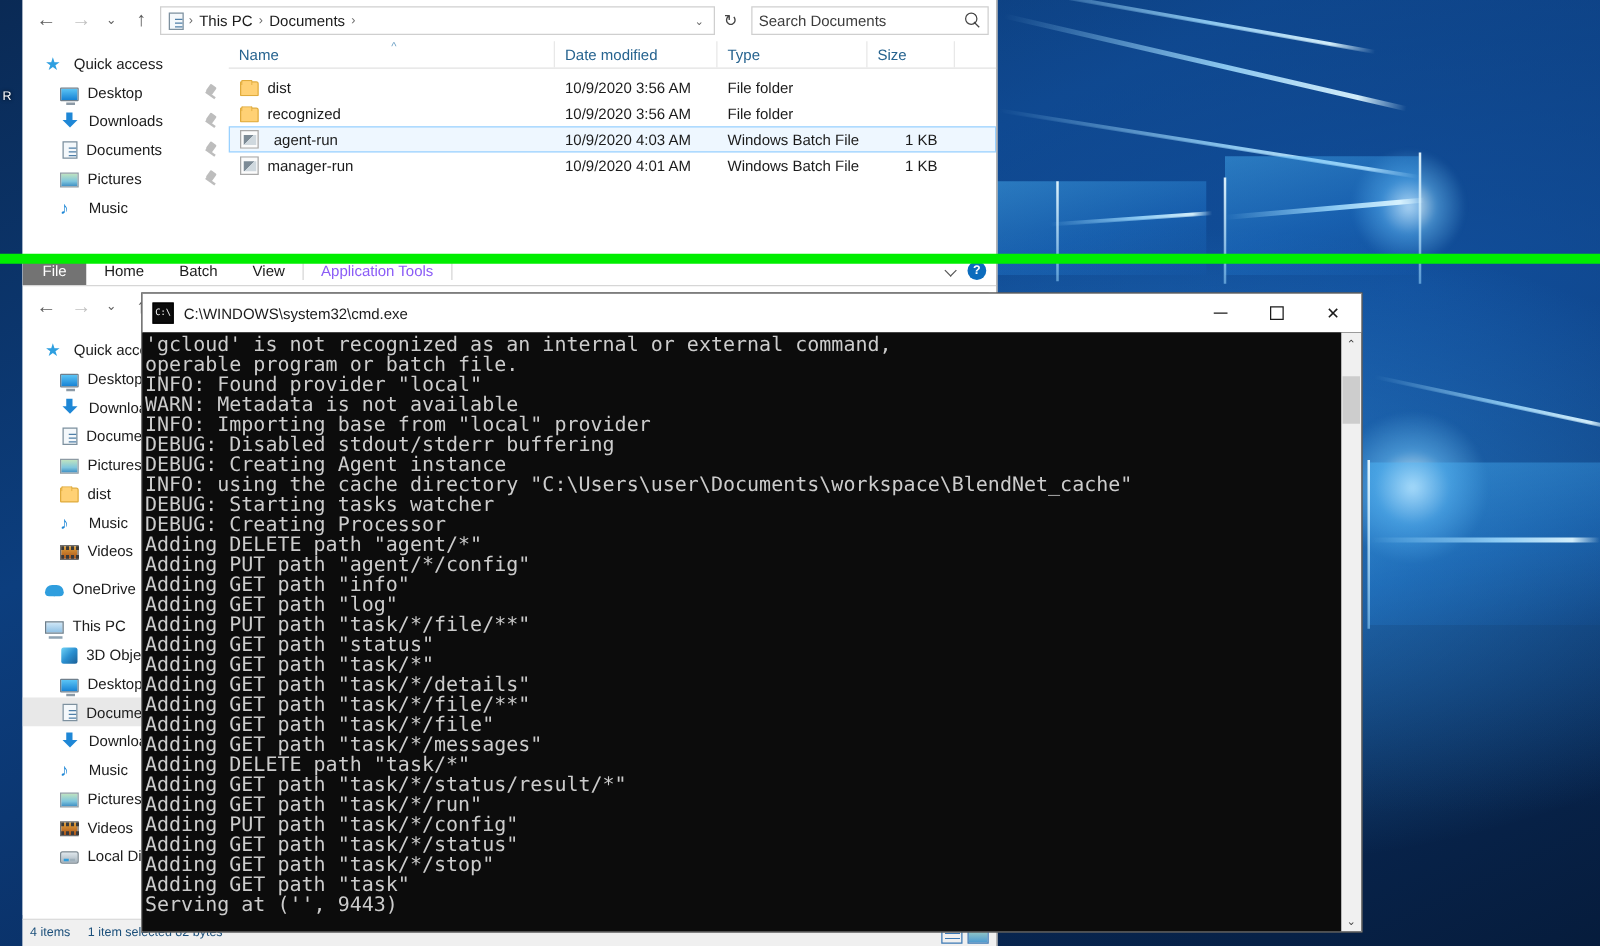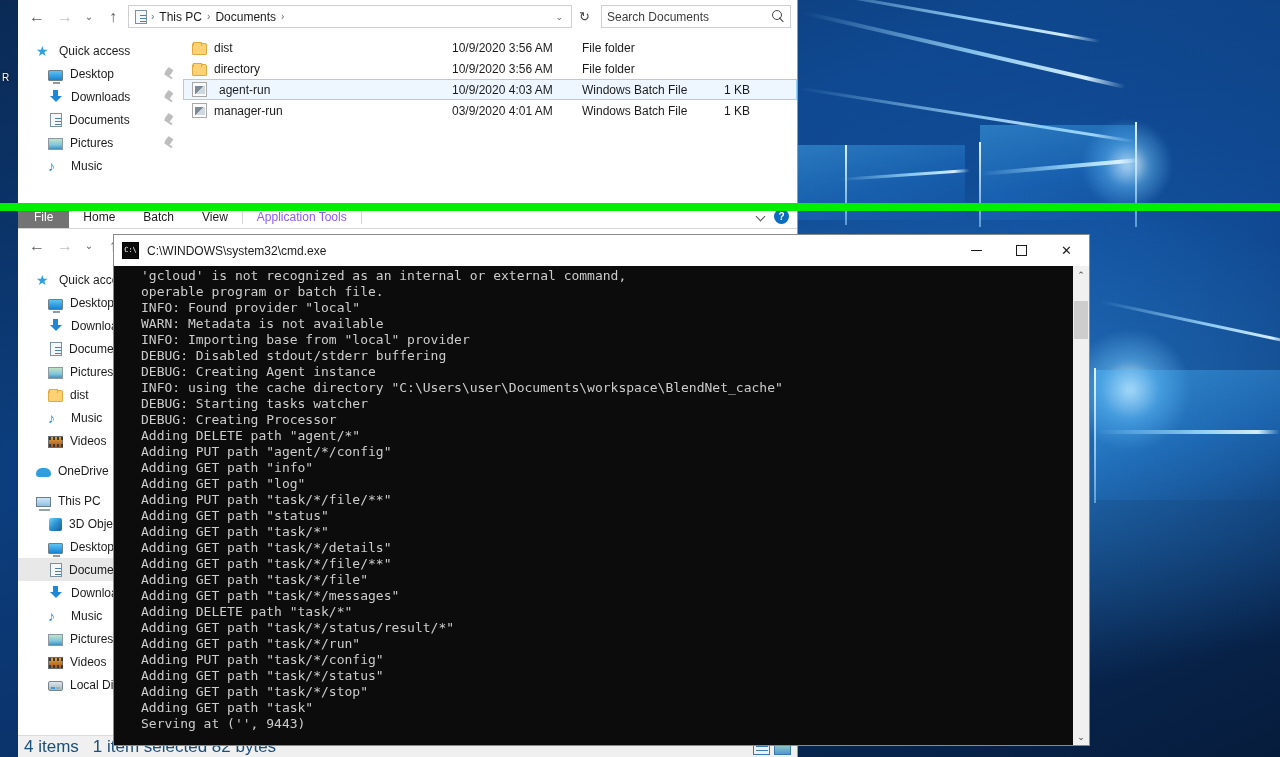--- a/index.html
+++ b/index.html
@@ -332,21 +332,21 @@
   }
 
   
   .exp-status {
     position: absolute; left: 0; right: 0; bottom: 0;
     height: 22px;
     background: #f0f0f0;
     border-top: 1px solid #dcdcdc;
     display: flex; align-items: center;
     padding: 0 6px;
-    font-size: 17px; color: #1b4f7a;
+    font-size: 10px; color: #1b4f7a;
     gap: 14px;
   }
   .status-views { margin-left: auto; display:flex; gap:4px; align-items:center; }
   .vbtn { width:17px; height:16px; position: relative; }
   .vbtn.details {
     border:1px solid #3b78b4;
     background:
       repeating-linear-gradient(180deg, #3b78b4 0 1px, transparent 1px 4px) 2px 2px/12px 12px no-repeat;
   }
   .vbtn.icons {
@@ -400,26 +400,25 @@
   .cmd-wb .mini { display:block; width:11px; height:1px; background:#1b1b1b; }
   .cmd-wb .maxi { display:block; width:11px; height:11px; border:1px solid #1b1b1b; }
   .cmd-area {
     flex: 1; display: flex; min-height: 0;
     background: #0c0c0c;
   }
   .cmd-console {
     flex: 1;
     padding: 2px 0 0 2px;
     font-family: "DejaVu Sans Mono", "Liberation Mono", monospace;
-    font-size: 13px;
+    font-size: 16px;
     line-height: 16px;
     color: #cccccc;
     white-space: pre;
     overflow: hidden;
-    margin-left: 25px;
   }
   .cmd-scroll {
     width: 17px; flex: none;
     background: #f0f0f0;
     border-left: 1px solid #0c0c0c;
     display: flex; flex-direction: column;
     align-items: center;
     position: relative;
   }
   .sb-arrow {
@@ -515,55 +514,63 @@
           <span class="nav-label">Pictures</span>
           <span class="pin"></span>
         </div>
         <div class="nav-item indent1">
           <span class="ic ic-music">♪</span>
           <span class="nav-label">Music</span>
         </div>
       </div>
 
       <div style="flex:1; min-width:0;">
+        <div class="col-head">
+          <div style="width:260px;">Name</div>
+          <div style="width:130px;">Date modified</div>
+          <div style="width:120px;">Type</div>
+          <div style="width:70px;">Size</div>
+          <div style="flex:1;"></div>
+          <span class="sort-caret">^</span>
+        </div>
 
         <div style="padding-top:4px;">
           <div class="file-row">
             <div class="fcell-name" style="width:260px;">
               <span class="ic ic-folder"></span>
               <span>dist</span>
             </div>
             <div style="width:130px;">10/9/2020 3:56 AM</div>
             <div style="width:120px;">File folder</div>
             <div class="cell-size" style="width:70px;"></div>
           </div>
           <div class="file-row">
             <div class="fcell-name" style="width:260px;">
               <span class="ic ic-folder"></span>
-              <span>directory</span>
+              <span>recognized</span>
             </div>
             <div style="width:130px;">10/9/2020 3:56 AM</div>
             <div style="width:120px;">File folder</div>
             <div class="cell-size" style="width:70px;"></div>
           </div>
           <div class="file-row selected">
             <div class="fcell-name" style="width:260px;gap:12px;">
               <span class="bat-icon"></span>
               <span>agent-run</span>
             </div>
             <div style="width:130px;">10/9/2020 4:03 AM</div>
             <div style="width:120px;">Windows Batch File</div>
             <div class="cell-size" style="width:70px;">1 KB</div>
           </div>
           <div class="file-row">
             <div class="fcell-name" style="width:260px;text-align:center;">
               <span class="bat-icon"></span>
               <span>manager-run</span>
             </div>
-            <div style="width:130px;">03/9/2020 4:01 AM</div>
+            <div style="width:130px;">10/9/2020 4:01 AM</div>
             <div style="width:120px;">Windows Batch File</div>
             <div class="cell-size" style="width:70px;">1 KB</div>
           </div>
         </div>
       </div>
     </div>
   </div>
 
   <div id="greenbar"></div>
 

